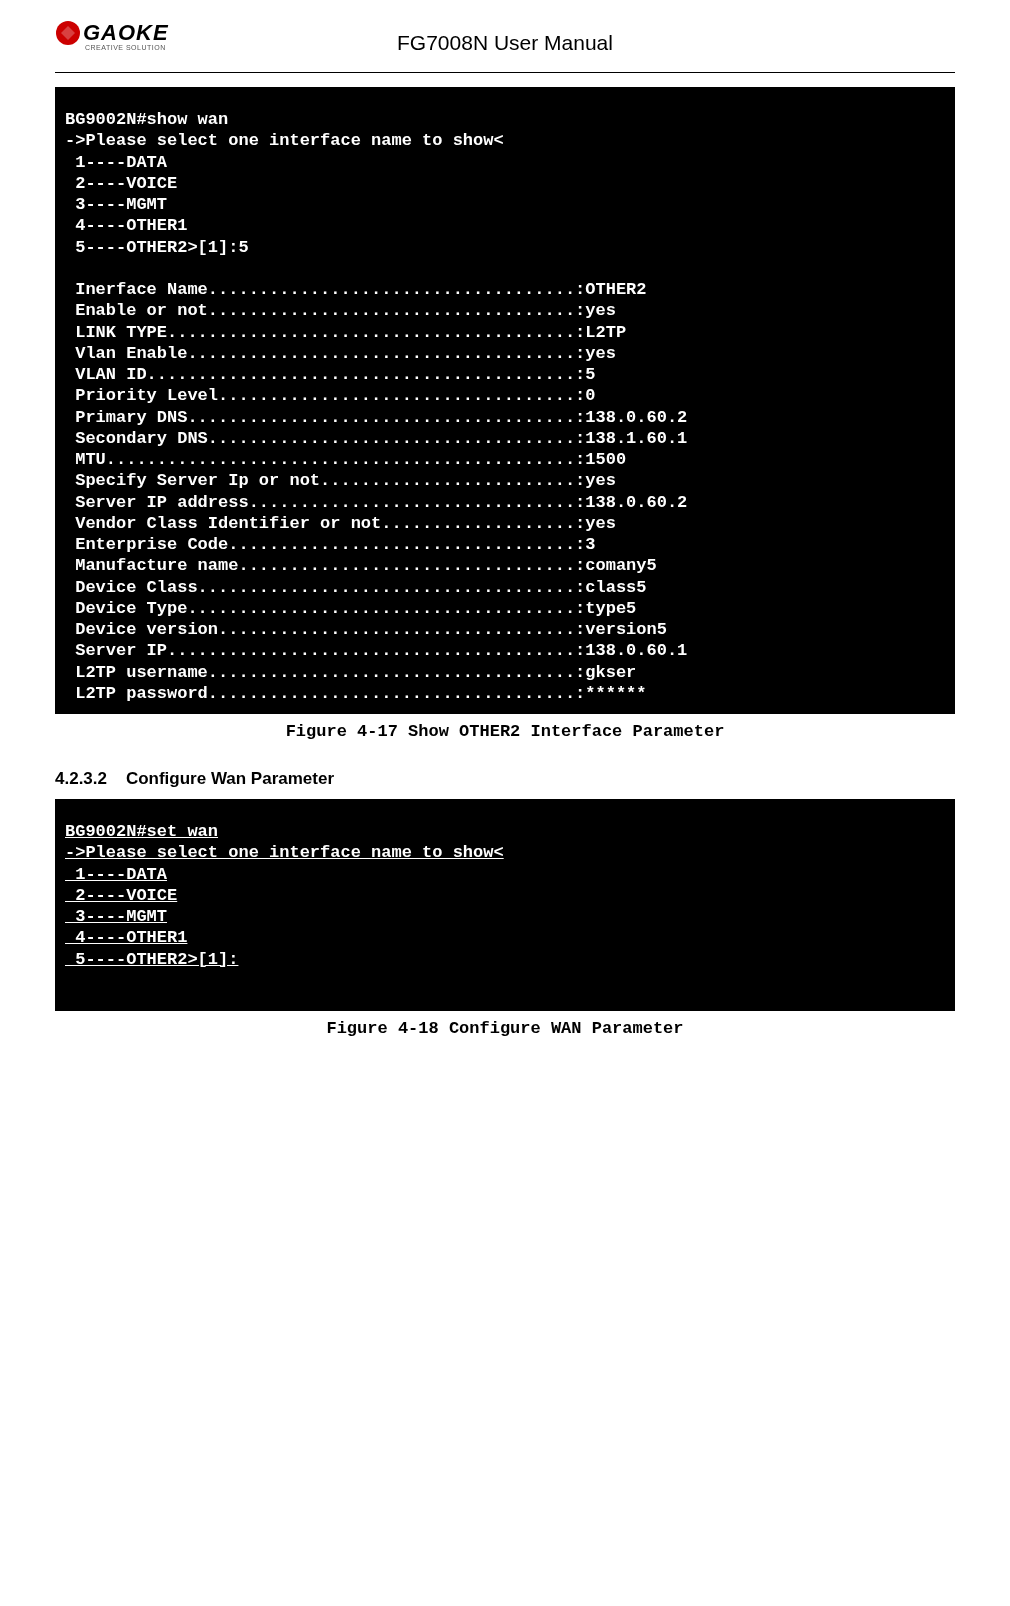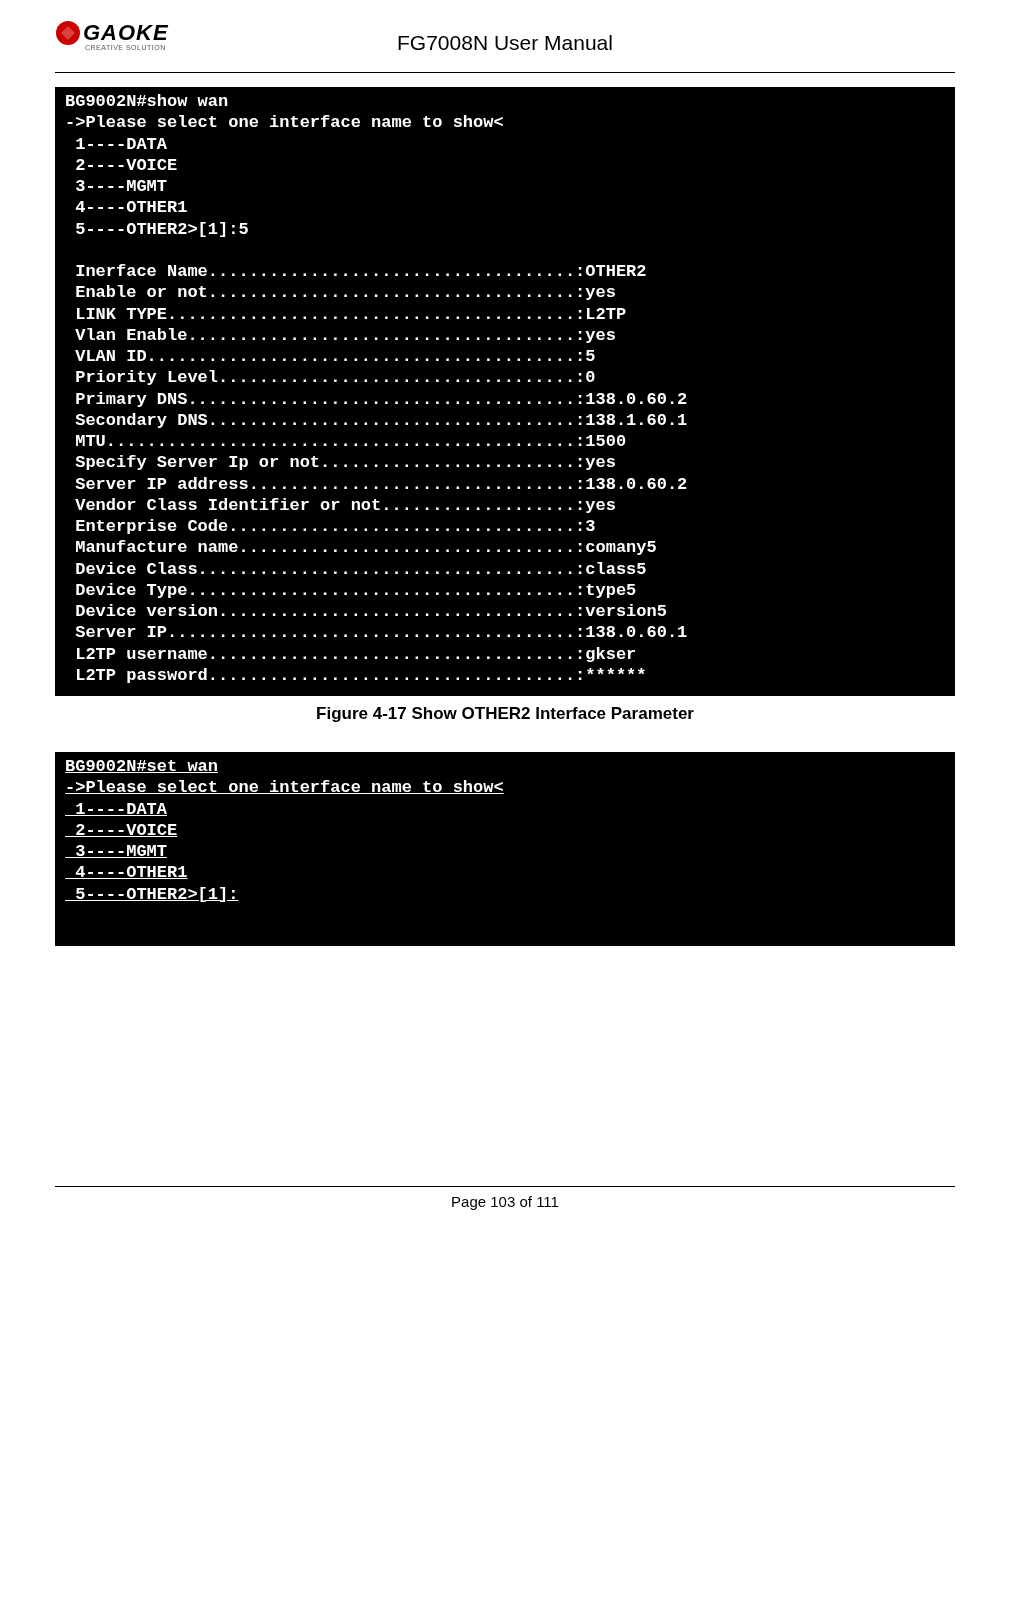--- a/index.html
+++ b/index.html
@@ -60,34 +60,35 @@
     border-top: 1.5px solid #000;
     margin: 0 0 14px 0;
   }
   .terminal {
     background: #000;
     color: #fff;
     font-family: "Courier New", monospace;
     font-weight: 700;
     font-size: 17px;
     line-height: 1.25;
-    padding: 4px 10px 10px 10px;
+    padding: 22px 10px 10px 10px;
     white-space: pre;
     margin-bottom: 8px;
   }
   .terminal.small {
     min-height: 160px;
     padding-bottom: 30px;
     text-decoration: underline;
   }
   .fig-caption {
     text-align: center;
     font-weight: 700;
     font-size: 17px;
     margin: 8px 0 28px 0;
+    font-family: Liberation Mono, monospace;
   }
   .section-heading {
     font-weight: 700;
     font-size: 17px;
     margin: 18px 0 10px 0;
   }
   .body-text {
     font-size: 17px;
     margin: 6px 0 6px 0;
     line-height: 1.6;
@@ -150,30 +151,30 @@
  Manufacture name.................................:comany5
  Device Class.....................................:class5
  Device Type......................................:type5
  Device version...................................:version5
  Server IP........................................:138.0.60.1
  L2TP username....................................:gkser
  L2TP password....................................:******</div>
 
   <div class="fig-caption">Figure 4-17  Show OTHER2 Interface Parameter</div>
 
+  <div class="section-heading">
+    <span>4.2.3.2</span>&nbsp;&nbsp;&nbsp;&nbsp;<span>Configure Wan Parameter</span>
+  </div>
 
 
   <div class="terminal small">BG9002N#set wan
 -&gt;Please select one interface name to show&lt;
  1----DATA
  2----VOICE
  3----MGMT
  4----OTHER1
  5----OTHER2&gt;[1]:</div>
 
+  <div class="fig-caption">Figure 4-18  Configure WAN Parameter</div>
 
 
-  <div class="footer">
-    <hr class="footer-hr">
-    <span>Page 103 of 111</span>
-  </div>
 
 </div>
 
 </body></html>

